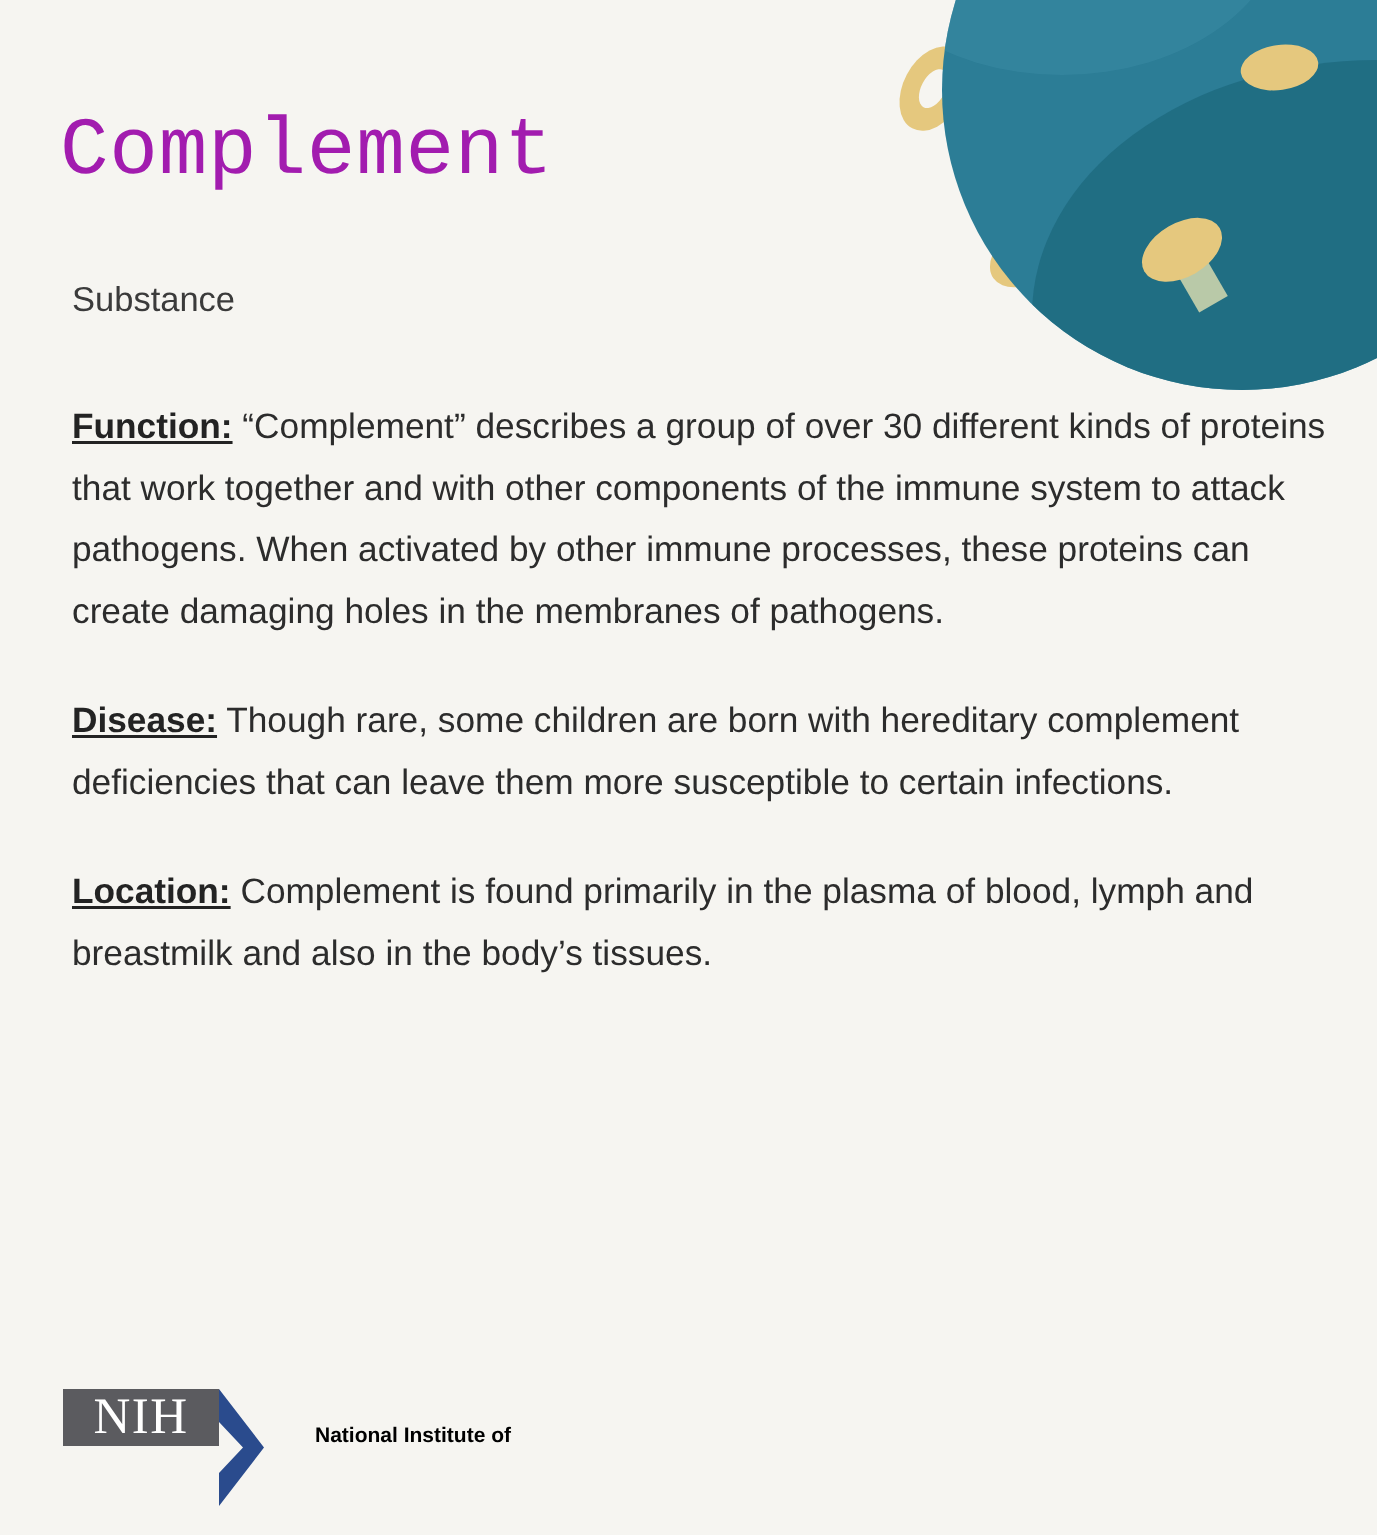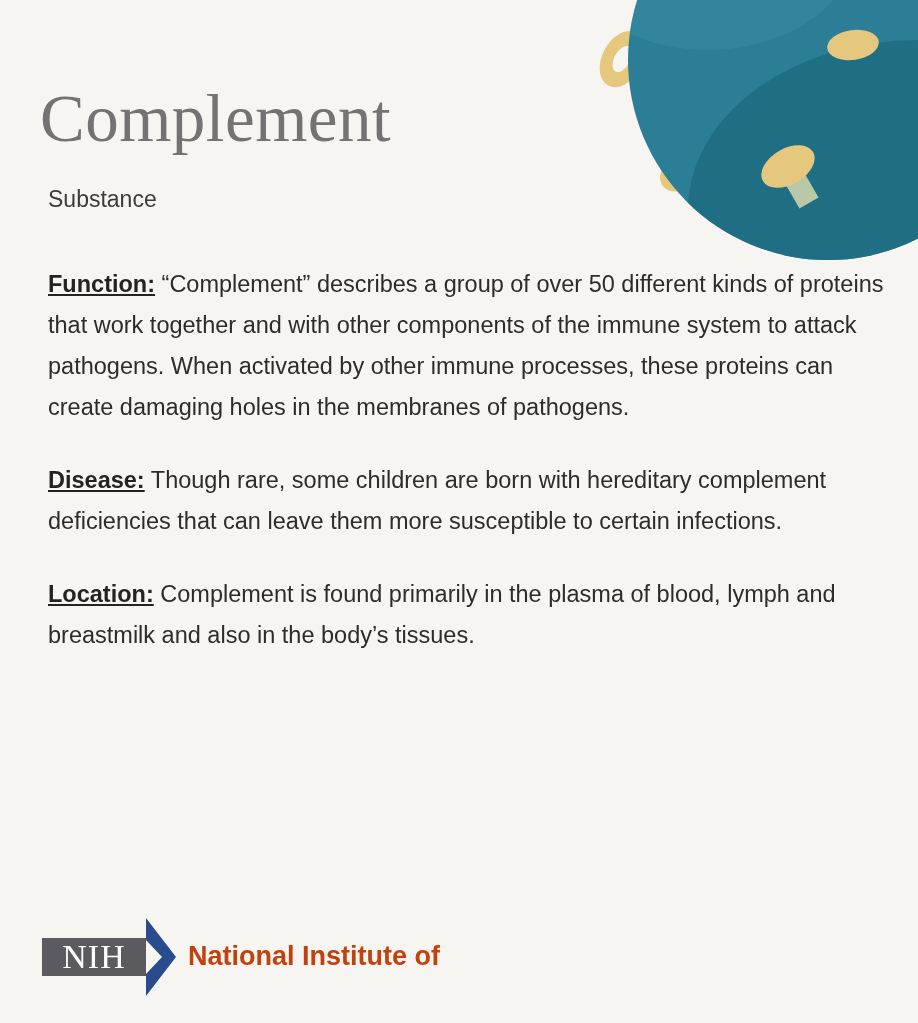--- a/index.html
+++ b/index.html
@@ -31,24 +31,24 @@
     width: 430px;
     height: 470px;
     pointer-events: none;
   }
 
   
   .title {
     position: absolute;
     left: 40px;
     top: 38px;
-    font-family: Liberation Serif, serif;
-    font-size: 67px;
+    font-family: Liberation Mono, monospace;
+    font-size: 54px;
     line-height: 1.05;
-    color: #737373;
+    color: #a21caf;
     letter-spacing: 0.5px;
     font-weight: 400;
   }
 
   .subtitle {
     position: absolute;
     left: 48px;
     top: 186px;
     font-size: 23px;
     color: #3b3b3b;
@@ -79,44 +79,44 @@
   
   .footer {
     position: absolute;
     left: 42px;
     bottom: 36px;
     display: flex;
     align-items: center;
   }
   .nih-mark {
     display: flex;
-    align-items: center;
+    align-items: flex-start;
     height: 61px;
   }
   .nih-box {
     background: #5b5b5f;
     color: #ffffff;
     width: 104px;
     display: flex;
     align-items: center;
     justify-content: center;
     font-family: "Liberation Serif", serif;
     font-size: 34px;
     letter-spacing: 1px;
   }
   .nih-chevron {
     width: 34px;
     position: relative;
   }
   .nih-chevron svg { display: block; }
   .nih-text {
-    margin-left: 8px;
-    font-size: 27px;
+    margin-left: 30px;
+    font-size: 14px;
     line-height: 27px;
-    color: #c2410c;
+    color: #000000;
     font-weight: bold;
     align-self: center;
   }
 </style>
 </head>
 <body>
 
 <div class="card">
 
   <div class="virus-art">
@@ -174,21 +174,21 @@
       </g>
     </svg>
   </div>
 
   <h1 class="title">Complement</h1>
 
   <div class="subtitle">Substance</div>
 
   <div class="body-block">
     <p class="para">
-      <span class="lead">Function:</span><span> “Complement” describes a group of over 50 different kinds of proteins that work together and with other components of the immune system to attack pathogens. When activated by other immune processes, these proteins can create damaging holes in the membranes of pathogens.</span>
+      <span class="lead">Function:</span><span> “Complement” describes a group of over 30 different kinds of proteins that work together and with other components of the immune system to attack pathogens. When activated by other immune processes, these proteins can create damaging holes in the membranes of pathogens.</span>
     </p>
     <p class="para">
       <span class="lead">Disease:</span><span> Though rare, some children are born with hereditary complement deficiencies that can leave them more susceptible to certain infections.</span>
     </p>
     <p class="para">
       <span class="lead">Location:</span><span> Complement is found primarily in the plasma of blood, lymph and breastmilk and also in the body’s tissues.</span>
     </p>
   </div>
 
   <div class="footer">

